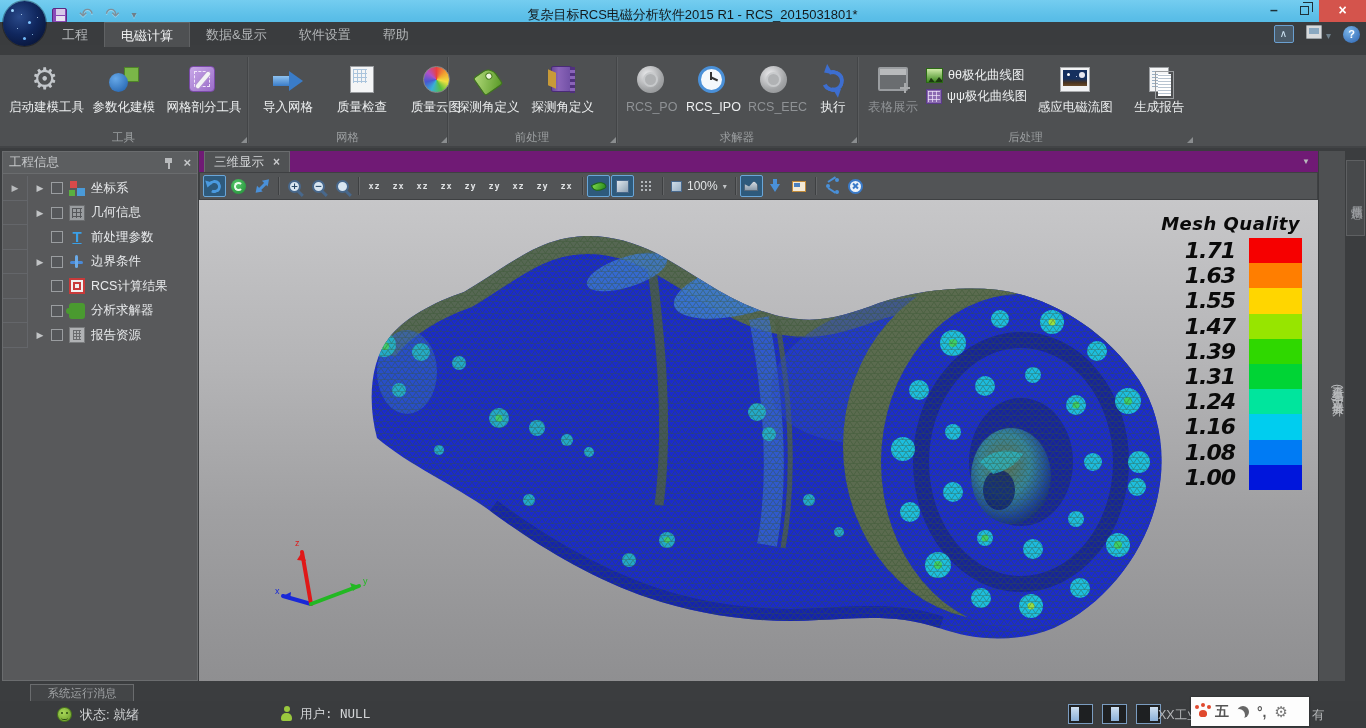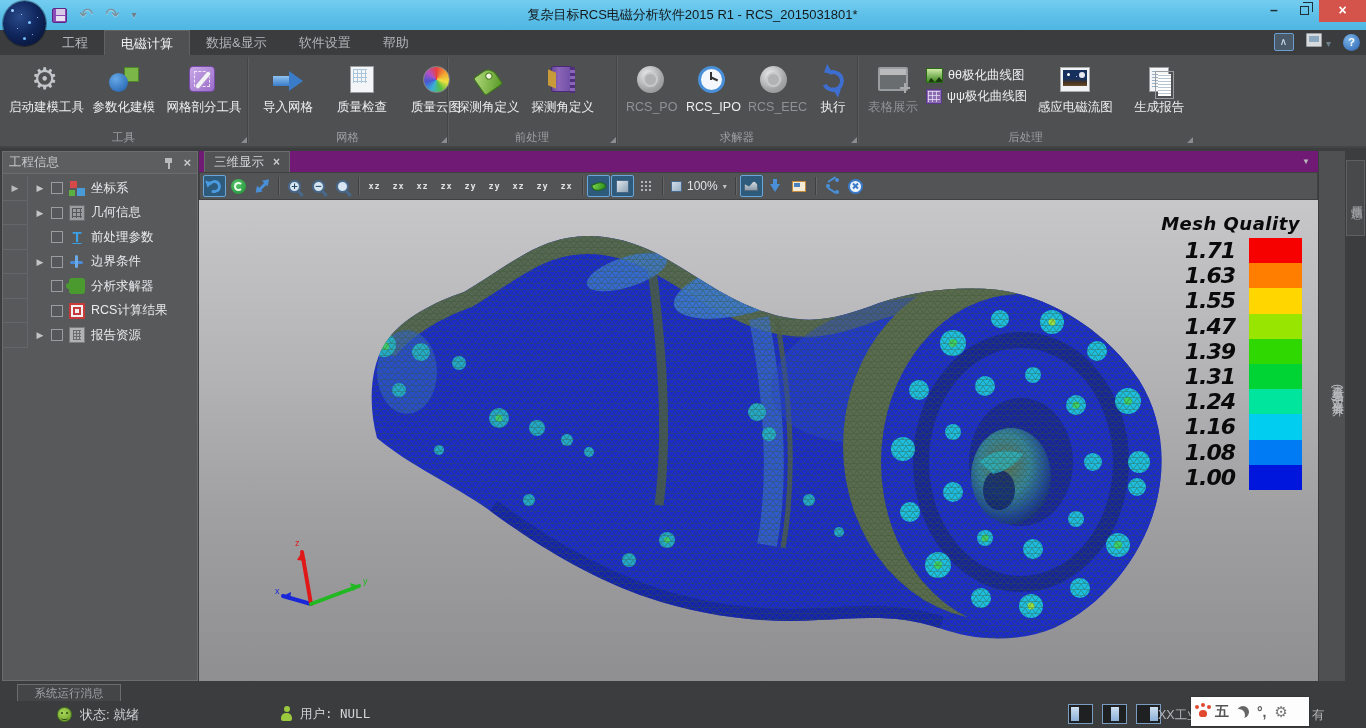--- a/index.html
+++ b/index.html
@@ -25,21 +25,21 @@
   .qa-sm{font-size:10px;color:#6e7f8a;}
   .title{position:absolute;left:0;right:0;top:0;height:30px;line-height:30px;text-align:center;
     font-size:13px;color:#14181a;padding-left:19px;}
   .winctl{position:absolute;right:0;top:0;height:22px;display:flex;z-index:40;}
   .wbtn{width:30px;height:22px;text-align:center;line-height:20px;color:#1d3038;font-size:14px;font-weight:700;}
   .wbtn.close{width:47px;background:#d4544c;color:#fff;}
   .rest{display:inline-block;width:9px;height:9px;border:1.5px solid #1d3038;position:relative;margin-top:5px;background:transparent;}
   .rest::before{content:"";position:absolute;left:2px;top:-5px;width:9px;height:9px;border:1.5px solid #1d3038;border-bottom:none;border-left:none;}
 
   
-  .tabrow{position:absolute;left:0;top:30px;width:1366px;height:23px;background:#3a3c3e;}
+  .tabrow{position:absolute;left:0;top:22px;width:1366px;height:23px;background:#3a3c3e;}
   .mtab{display:inline-block;height:25px;line-height:25px;padding:0 16px;font-size:13px;color:#b2b5b7;}
   .mtab.active{background:#4e5052;color:#f2f3f4;border:1px solid #606264;border-bottom:none;}
   .tabs-wrap{position:absolute;left:46px;top:0;display:flex;}
   .rib-right{position:absolute;right:6px;top:3px;display:flex;align-items:center;gap:12px;}
   .collapse-btn{width:20px;height:18px;border:1px solid #6a9fd0;background:#4a5a68;color:#cfe4f4;
     font-size:10px;line-height:16px;text-align:center;border-radius:2px;}
   .disp-ic{display:inline-block;width:16px;height:14px;border:1px solid #9aa0a4;background:#d8dadc;position:relative;border-radius:1px;}
   .disp-ic::after{content:"";position:absolute;left:2px;top:2px;right:2px;height:6px;background:#8aa8c0;}
   .helpb{width:17px;height:17px;border-radius:50%;background:radial-gradient(circle at 35% 30%,#7ab4e8,#2a62b0);
     color:#fff;font-size:11px;font-weight:700;text-align:center;line-height:17px;}
@@ -200,21 +200,21 @@
 
   
   .rstrip{position:absolute;left:1318px;top:151px;width:27px;height:530px;background:#4e5052;border-left:1px solid #3a3c3e;}
   .rstrip .vt{position:absolute;left:0;right:0;top:225px;writing-mode:vertical-rl;color:#b9bbbd;font-size:12px;letter-spacing:2px;text-align:center;width:27px;}
   .redge{position:absolute;left:1345px;top:148px;width:21px;height:533px;background:#3b3d3f;}
   .rtab{position:absolute;left:1px;top:12px;width:19px;height:76px;background:#47494b;border:1px solid #5e6062;
     writing-mode:vertical-rl;color:#9a9da0;font-size:11.5px;text-align:center;letter-spacing:1px;}
 
   
   .msgrow{position:absolute;left:0;top:683px;width:1366px;height:18px;background:#3b3d3f;}
-  .msgtab{position:absolute;left:17px;top:1px;width:104px;height:17px;background:#434547;border:1px solid #6a6c6e;border-bottom:none;
+  .msgtab{position:absolute;left:30px;top:1px;width:104px;height:17px;background:#434547;border:1px solid #6a6c6e;border-bottom:none;
     color:#9fa2a4;font-size:11.5px;text-align:center;line-height:16px;}
   .statusbar{position:absolute;left:0;top:701px;width:1366px;height:27px;background:#3a3c3e;color:#d2d4d6;font-size:13px;}
   .st-smiley{position:absolute;left:57px;top:6px;width:15px;height:15px;border-radius:50%;background:radial-gradient(circle at 40% 35%,#a8d858,#6a9a28);border:1px solid #4a7a18;}
   .st-smiley::before{content:"";position:absolute;left:3px;top:4px;width:2px;height:2px;border-radius:50%;background:#2a4a10;box-shadow:5px 0 0 #2a4a10;}
   .st-smiley::after{content:"";position:absolute;left:3px;top:7px;width:7px;height:4px;border-bottom:1.5px solid #2a4a10;border-radius:50%;}
   .st-status{position:absolute;left:80px;top:5px;}
   .st-person{position:absolute;left:280px;top:5px;width:13px;height:16px;}
   .st-person::before{content:"";position:absolute;left:3.5px;top:0;width:6px;height:6px;border-radius:50%;background:#9ac83e;}
   .st-person::after{content:"";position:absolute;left:1px;top:7px;width:11px;height:8px;border-radius:5px 5px 2px 2px;background:#9ac83e;}
   .st-user{position:absolute;left:300px;top:5px;font-family:"DejaVu Sans Mono",monospace;font-size:12.5px;}
@@ -449,28 +449,28 @@
       </div>
       <div class="trow">
         <span class="texp">▶</span>
         <span class="tcheck"></span>
         <span class="ti ti-bc"></span>
         <span>边界条件</span>
       </div>
       <div class="trow">
         <span class="texp"></span>
         <span class="tcheck"></span>
-        <span class="ti ti-solver"></span>
-        <span>分析求解器</span>
+        <span class="ti ti-rcs"></span>
+        <span>RCS计算结果</span>
       </div>
       <div class="trow">
         <span class="texp"></span>
         <span class="tcheck"></span>
-        <span class="ti ti-rcs"></span>
-        <span>RCS计算结果</span>
+        <span class="ti ti-solver"></span>
+        <span>分析求解器</span>
       </div>
       <div class="trow">
         <span class="texp">▶</span>
         <span class="tcheck"></span>
         <span class="ti ti-rep2"></span>
         <span>报告资源</span>
       </div>
     </div>
   </div>
 

